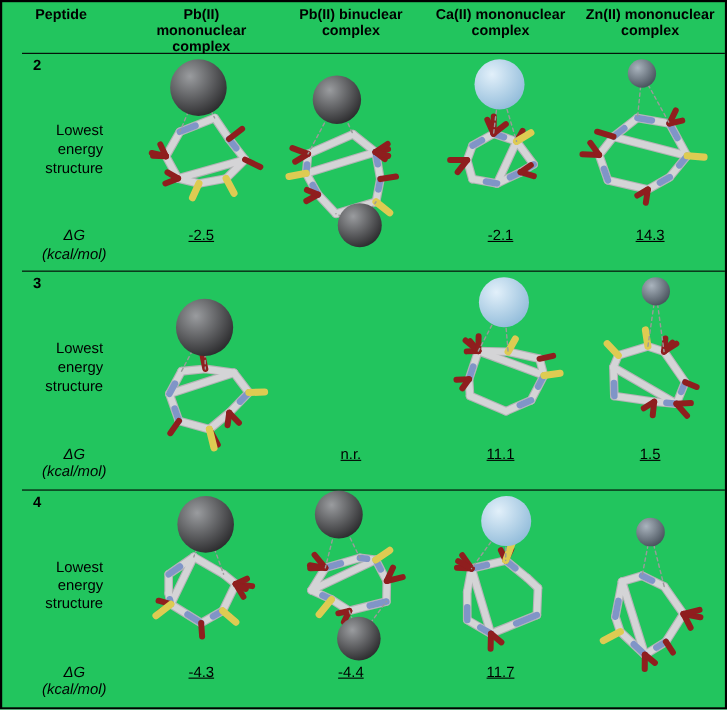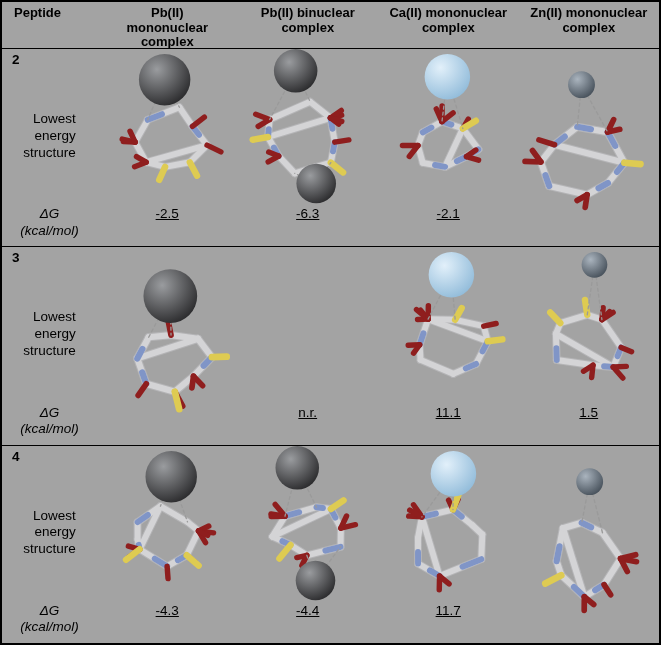--- a/index.html
+++ b/index.html
@@ -1,19 +1,19 @@
 <!DOCTYPE html>
 <html><head>
 <meta charset="utf-8">
 <style>
   html,body{margin:0;padding:0;background:#ffffff;}
   body{width:661px;height:645px;font-family:"Liberation Sans",sans-serif;color:#000;}
   .figure{
     box-sizing:border-box;width:661px;height:645px;
-    border:2px solid #000;display:flex;flex-direction:column;background:#a3a3a3;
+    border:2px solid #000;display:flex;flex-direction:column;background:#22c55e;padding-left:18px;
   }
   .header-row{
     display:grid;grid-template-columns:95px 1fr 1fr 1fr 1fr;
     height:46px;flex:0 0 auto;
   }
   .hcell{
     font-weight:bold;font-size:13px;line-height:1.12;text-align:center;
     white-space:pre-line;padding-top:4px;
   }
   .hcell.peptide-h{text-align:left;padding-left:12px;}
@@ -155,21 +155,20 @@
             <line x1="27.363514755532158" y1="88.92864304466062" x2="11.764552543965843" y2="91.74259265541322" stroke="#decb52" stroke-width="6.5" stroke-linecap="round"></line>
             <line x1="90.82355600771302" y1="114.82949099344646" x2="103.23859927723467" y2="124.7455456884006" stroke="#decb52" stroke-width="6.5" stroke-linecap="round"></line>
             <line x1="55.28297628555447" y1="22" x2="69.94155704436363" y2="53.35749513043601" stroke="#9a9a9a" stroke-width="1.3" stroke-linecap="round" stroke-dasharray="3,3"></line>
             <line x1="55.28297628555447" y1="22" x2="29.009916800042824" y2="71.26076222256746" stroke="#9a9a9a" stroke-width="1.3" stroke-linecap="round" stroke-dasharray="3,3"></line>
             <circle cx="55.28297628555447" cy="22" r="22" fill="url(#g31676_0)"></circle>
             <line x1="76.06015851162374" y1="136" x2="54.38793743917649" y2="125.6297402378699" stroke="#9a9a9a" stroke-width="1.3" stroke-linecap="round" stroke-dasharray="3,3"></line>
             <line x1="76.06015851162374" y1="136" x2="90.82355600771302" y2="114.82949099344646" stroke="#9a9a9a" stroke-width="1.3" stroke-linecap="round" stroke-dasharray="3,3"></line>
             <circle cx="76.06015851162374" cy="136" r="20" fill="url(#g31676_1)"></circle>
           </svg>
         </div>
-      <div class="dgval">-6.3</div>
     </div>
     <div class="colcell">
       <div class="mol">
           <svg viewBox="0 0 136 158" preserveAspectRatio="xMidYMid meet" class="mol-svg">
             <defs>
               <radialGradient id="g39595_0" cx="35%" cy="30%" r="75%">
                 <stop offset="0%" stop-color="#e2f0fa"></stop>
                 <stop offset="100%" stop-color="#92bcda"></stop>
               </radialGradient>
             </defs>
@@ -251,20 +250,21 @@
             <line x1="21.169815218116085" y1="92.86477407918647" x2="5.8559036325028355" y2="92.23760417441498" stroke="#8f1e1e" stroke-width="5.5" stroke-linecap="round"></line>
             <line x1="21.169815218116085" y1="92.86477407918647" x2="13.04461428975097" y2="81.71768538804143" stroke="#8f1e1e" stroke-width="5.5" stroke-linecap="round"></line>
             <line x1="65.9328256898661" y1="124.52758610814735" x2="64.08880681725415" y2="136.80176992804985" stroke="#8f1e1e" stroke-width="5.5" stroke-linecap="round"></line>
             <line x1="65.9328256898661" y1="124.52758610814735" x2="56.24796259640127" y2="130.09434297720136" stroke="#8f1e1e" stroke-width="5.5" stroke-linecap="round"></line>
             <line x1="102.03080427628203" y1="93.57864151731253" x2="117.59756421913804" y2="94.85676398973075" stroke="#decb52" stroke-width="6.5" stroke-linecap="round"></line>
             <line x1="60.50377578753978" y1="18" x2="56.38453752948457" y2="58.81796768078347" stroke="#9a9a9a" stroke-width="1.3" stroke-linecap="round" stroke-dasharray="3,3"></line>
             <line x1="60.50377578753978" y1="18" x2="85.79227087290064" y2="63.931080019832855" stroke="#9a9a9a" stroke-width="1.3" stroke-linecap="round" stroke-dasharray="3,3"></line>
             <circle cx="60.50377578753978" cy="18" r="13" fill="url(#g47514_0)"></circle>
           </svg>
         </div>
+      <div class="dgval">14.3</div>
     </div>
   </div>
 
   <div class="block">
     <div class="leftcol">
       <div class="pnum">3</div>
       <div class="slabel">Lowest
 energy
 structure</div>
       <div class="dglabel">ΔG

